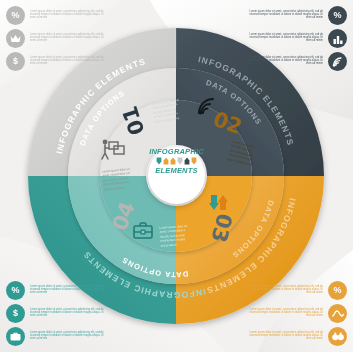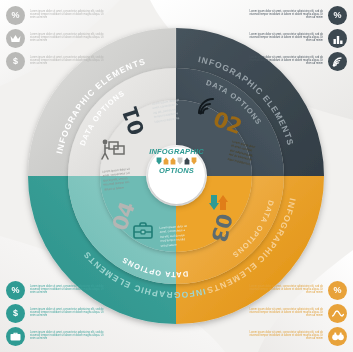--- a/index.html
+++ b/index.html
@@ -229,21 +229,21 @@
       <svg class="arw" viewBox="0 0 10 12">
           <path d="M1,0 H9 V7 L5,12 L1,7 Z" fill="#c9c9c7"></path>
         </svg>
       <svg class="arw" viewBox="0 0 10 12">
           <path d="M5,0 L9,5 V12 H1 V5 Z" fill="#3c4850"></path>
         </svg>
       <svg class="arw" viewBox="0 0 10 12">
           <path d="M1,0 H9 V7 L5,12 L1,7 Z" fill="#e8a23a"></path>
         </svg>
     </div>
-    <div class="cb-bot">OPTIONS</div>
+    <div class="cb-bot">ELEMENTS</div>
   </div>
 
   <div class="bignum n01">01</div>
   <div class="bignum n02">02</div>
   <div class="bignum n03">03</div>
   <div class="bignum n04">04</div>
 
   <div class="btext t01">
     <div class="bl">Lorem ipsum dolor sit</div>
     <div class="bl">amet, consectetur a</div>

